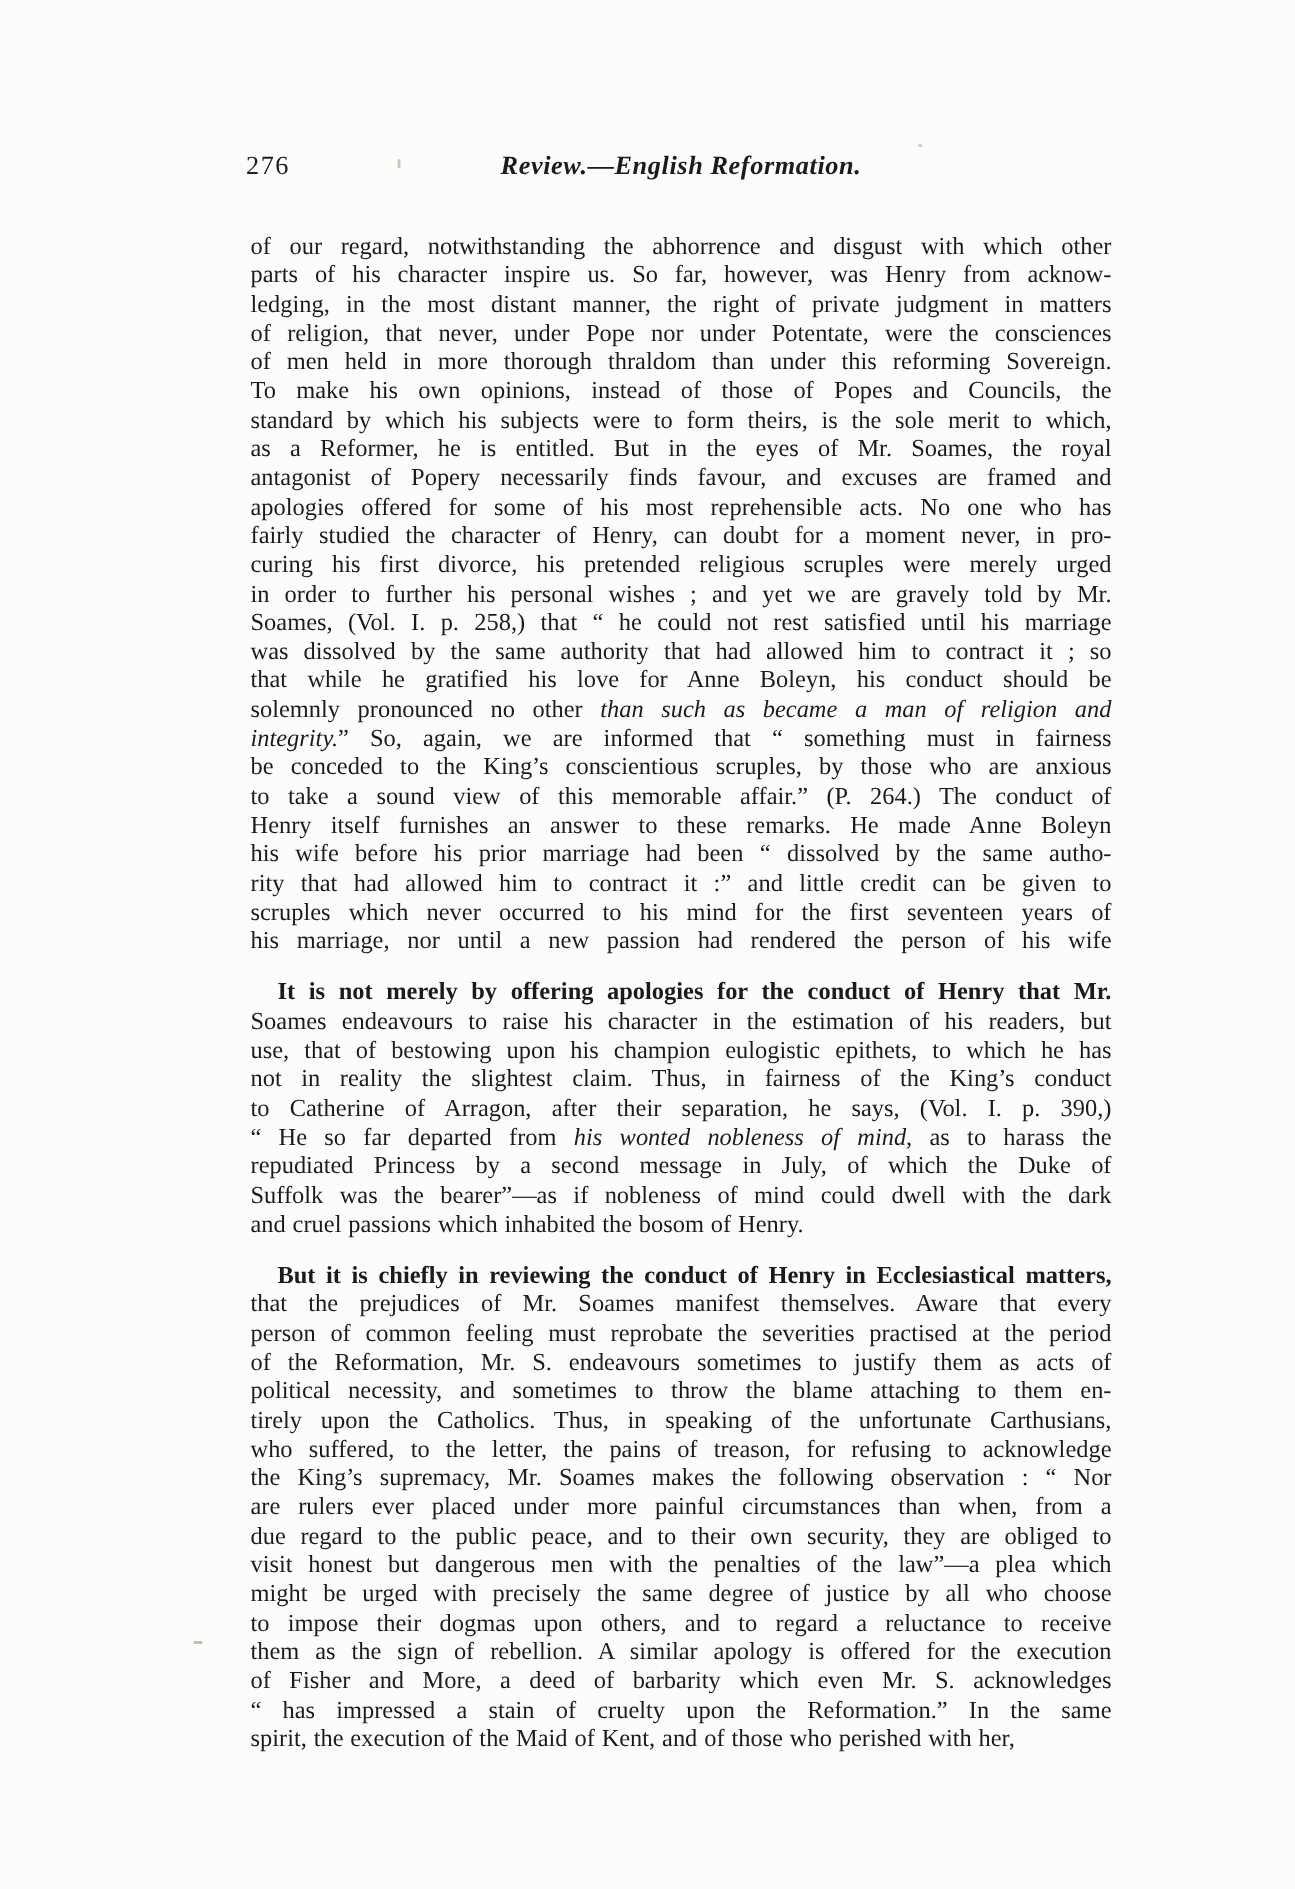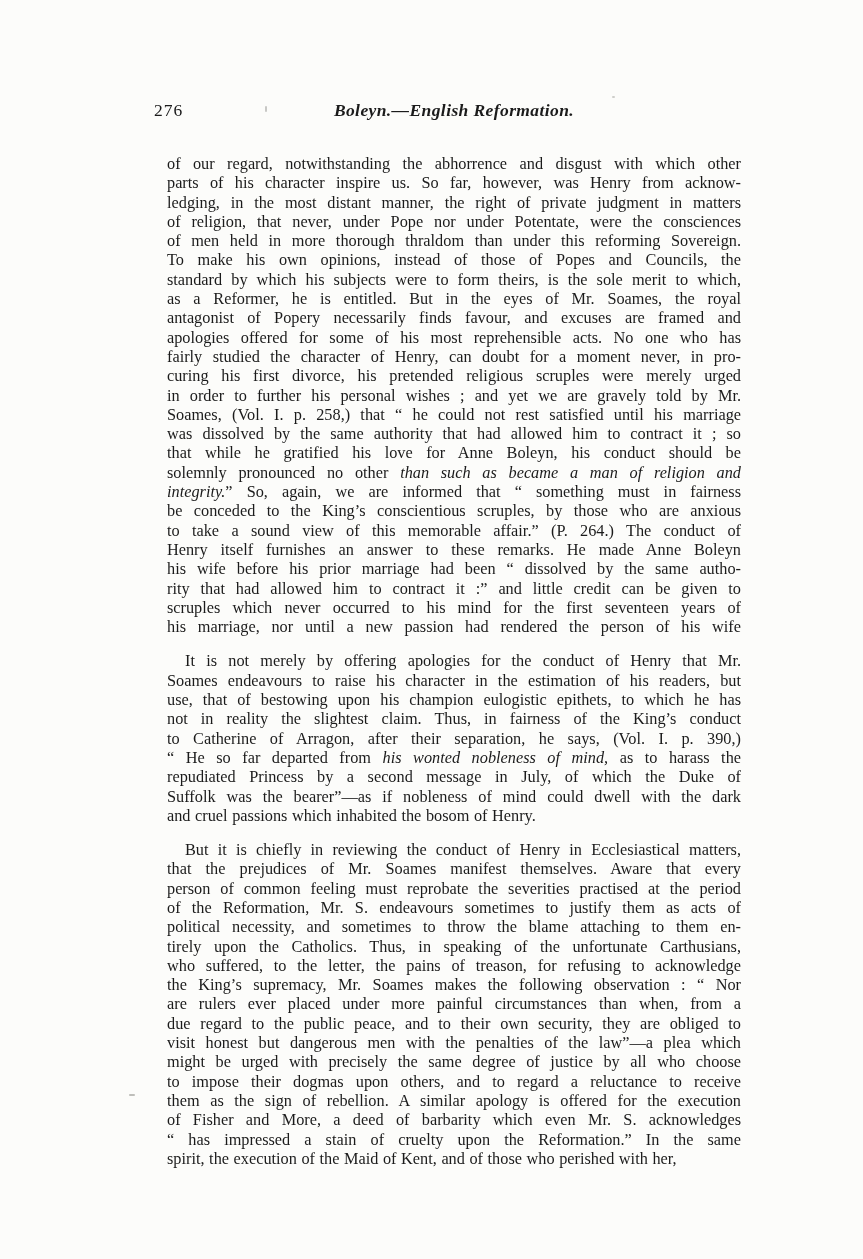--- a/index.html
+++ b/index.html
@@ -18,21 +18,21 @@
   }
   .running-head {
     position: absolute;
     top: 100px;
     left: 152px;
     width: 604px;
     height: 24px;
   }
   .page-number {
     position: absolute;
-    left: 2px;
+    left: 12px;
     top: 0;
     font-size: 17.5px;
     letter-spacing: 1px;
   }
   .head-title {
     position: absolute;
     left: 0;
     width: 100%;
     top: 0;
     text-align: center;
@@ -50,39 +50,39 @@
     line-height: 19.3px;
   }
   .paragraph { margin: 15px; }
   .line {
     text-align: justify;
     text-align-last: justify;
     white-space: normal;
     word-spacing: 0.5px;
   }
   .line.last { text-align-last: left; }
-  .line.indent { text-indent: 18px; }
+  .line.indent { text-indent: 18px; font-weight: bold; }
   .line i { font-style: italic; }
   .scan-artifact {
     position: absolute;
     background: #8a8a85;
     border-radius: 1px;
   }
   .artifact-1 { left: 129px; top: 1094px; width: 6px; height: 2px; opacity: .55; }
   .artifact-2 { left: 265px; top: 106px; width: 2px; height: 6px; opacity: .45; }
   .artifact-3 { left: 612px; top: 96px; width: 3px; height: 2px; opacity: .4; }
 </style>
 </head>
 <body>
 
 <div class="page">
 
   <div class="running-head">
     <span class="page-number">276</span>
-    <span class="head-title">Boleyn.—English Reformation.</span>
+    <span class="head-title">Review.—English Reformation.</span>
   </div>
 
   <div class="body-text">
       <div class="paragraph">
         <div class="line">of our regard, notwithstanding the abhorrence and disgust with which other</div>
         <div class="line">parts of his character inspire us.  So far, however, was Henry from acknow-</div>
         <div class="line">ledging, in the most distant manner, the right of private judgment in matters</div>
         <div class="line">of religion, that never, under Pope nor under Potentate, were the consciences</div>
         <div class="line">of men held in more thorough thraldom than under this reforming Sovereign.</div>
         <div class="line">To make his own opinions, instead of those of Popes and Councils, the</div>

